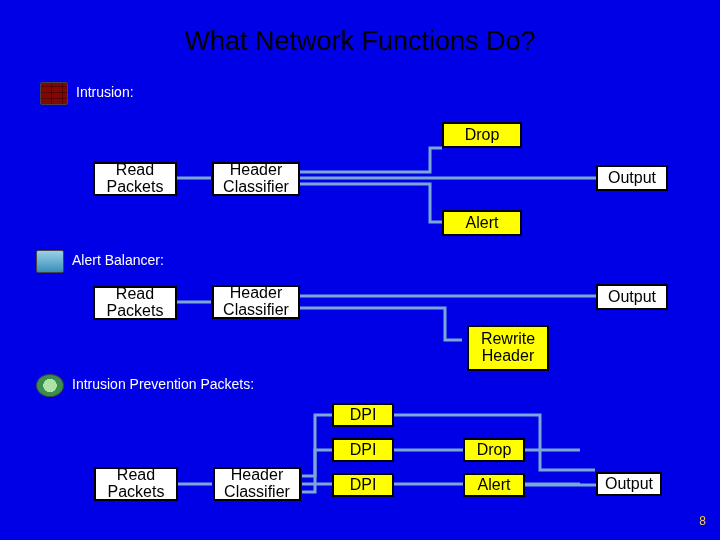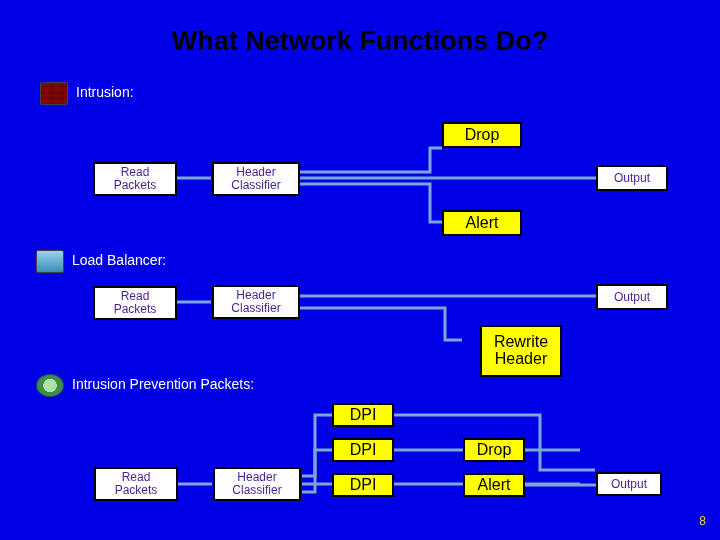--- a/index.html
+++ b/index.html
@@ -10,21 +10,21 @@
     color:#ffffff;
     position:relative;
     overflow:hidden;
   }
   .title{
     position:absolute;left:0;right:0;top:26px;
     text-align:center;
     font-family:Arial,Helvetica,sans-serif;
     font-size:27px;
     color:#000000;
-    font-weight:700;
+    font-weight:400;
   }
   .section-label{
     position:absolute;
     color:#ffffff;
     font-size:14px;
     font-family:Verdana,Geneva,sans-serif;
   }
   .icon{
     position:absolute;
     width:26px;height:21px;
@@ -46,21 +46,21 @@
   }
   .box{
     position:absolute;
     box-sizing:border-box;
     border:2px solid #000000;
     text-align:center;
     display:flex;align-items:center;justify-content:center;
     line-height:1.05;
     padding:2px 4px;
   }
-  .box.white{background:#ffffff;color:#4c1d95;font-size:12px;}
+  .box.white{background:#ffffff;color:#000000;font-size:16px;}
   .box.yellow{background:#ffff00;color:#000000;font-size:16px;}
   
   svg.wires{position:absolute;left:0;top:0;width:720px;height:540px;pointer-events:none}
   svg.wires line, svg.wires path{stroke:#7aa7d8;stroke-width:3;fill:none}
   .page-num{
     position:absolute;right:14px;bottom:12px;
     color:#ffcc33;font-size:12px;font-family:Arial,sans-serif;
   }
 </style>
 </head>
@@ -96,27 +96,27 @@
 
 <div class="box white" style="left:93px;top:162px;width:84px;height:34px;white-space:pre-line">Read
 Packets</div>
 <div class="box white" style="left:212px;top:162px;width:88px;height:34px;white-space:pre-line">Header
 Classifier</div>
 <div class="box yellow" style="left:442px;top:122px;width:80px;height:26px">Drop</div>
 <div class="box yellow" style="left:442px;top:210px;width:80px;height:26px">Alert</div>
 <div class="box white" style="left:596px;top:165px;width:72px;height:26px">Output</div>
 
 <div class="icon lb" style="left:36px;top:250px"></div>
-<div class="section-label" style="left:72px;top:252px">Load Balancer:</div>
+<div class="section-label" style="left:72px;top:252px">Alert Balancer:</div>
 
 <div class="box white" style="left:93px;top:286px;width:84px;height:34px;white-space:pre-line">Read
 Packets</div>
 <div class="box white" style="left:212px;top:285px;width:88px;height:34px;white-space:pre-line">Header
 Classifier</div>
-<div class="box yellow" style="left:480px;top:325px;width:82px;height:52px;white-space:pre-line">Rewrite
+<div class="box yellow" style="left:467px;top:325px;width:82px;height:46px;white-space:pre-line">Rewrite
 Header</div>
 <div class="box white" style="left:596px;top:284px;width:72px;height:26px">Output</div>
 
 <div class="icon ips" style="left:36px;top:374px"></div>
 <div class="section-label" style="left:72px;top:376px">Intrusion Prevention Packets:</div>
 
 <div class="box yellow" style="left:332px;top:403px;width:62px;height:24px">DPI</div>
 <div class="box yellow" style="left:332px;top:438px;width:62px;height:24px">DPI</div>
 <div class="box yellow" style="left:332px;top:473px;width:62px;height:24px">DPI</div>
 

